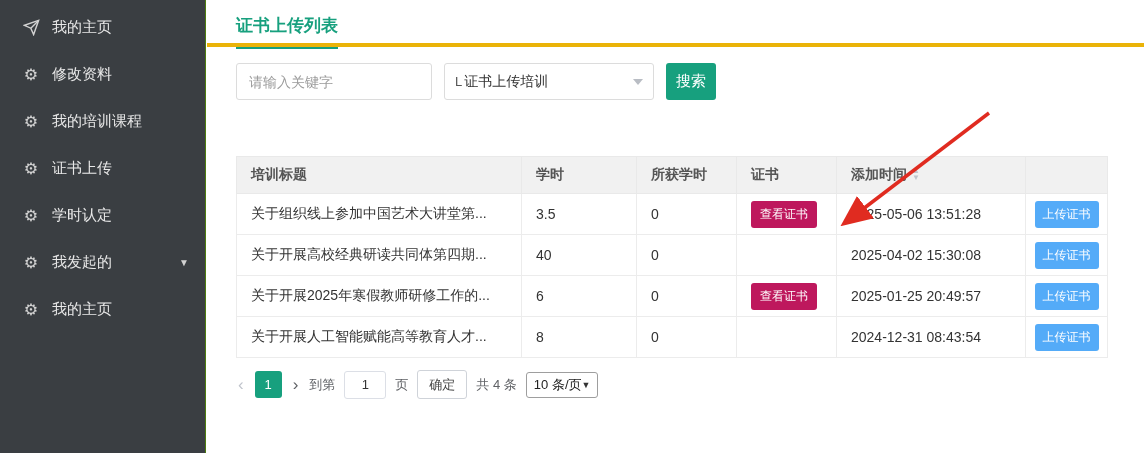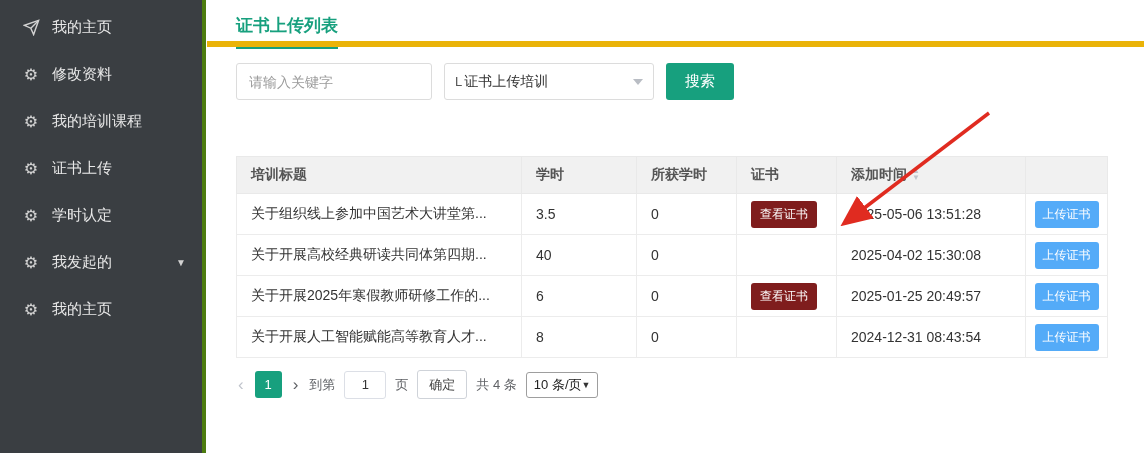--- a/index.html
+++ b/index.html
@@ -2,62 +2,62 @@
 <html><head>
 <meta charset="utf-8">
 <style>
   * { margin:0; padding:0; box-sizing:border-box; }
   html,body { width:1144px; height:453px; background:#fff;
     font-family:"Liberation Sans","DejaVu Sans",sans-serif; overflow:hidden; }
   .app { position:relative; width:1144px; height:453px; }
 
   
   .sidebar { position:absolute; left:0; top:0; width:206px; height:453px;
-    background:#3a3e42; border-right:4px solid #4d7c0f; padding-top:4px; }
+    background:#3a3e42; border-right:1px solid #4d7c0f; padding-top:4px; }
   .side-item { display:flex; align-items:center; height:47px; padding:0 18px 0 22px;
     color:#e8e8e8; font-size:15px; cursor:pointer; position:relative; }
   .side-item .ico { width:18px; height:18px; margin-right:12px; color:#d2d2d2;
     font-size:16px; line-height:18px; display:inline-flex; align-items:center; justify-content:center; }
   .side-item .sub-caret { position:absolute; right:16px; font-size:10px; color:#d2d2d2; }
 
   
   .content { position:absolute; left:207px; top:0; width:937px; height:453px; background:#fff; }
-  .page-header { padding:14px 0 0 29px; border-bottom:6px solid #eab308; height:47px; }
+  .page-header { padding:14px 0 0 29px; border-bottom:4px solid #eab308; height:47px; }
   .page-title { display:inline-block; color:#17a07e; font-size:17px; font-weight:bold;
     padding-bottom:10px; border-bottom:2px solid #17a07e; }
 
   .search-bar { display:flex; align-items:flex-start; margin:16px 0 0 29px; gap:12px; }
   .kw-input { width:196px; height:37px; border:1px solid #dcdcdc; border-radius:3px;
     padding:0 12px; font-size:14px; color:#333; outline:none;
     font-family:"Liberation Sans","DejaVu Sans",sans-serif; }
   .kw-input::placeholder { color:#9b9b9b; }
   .select-box { width:210px; height:37px; border:1px solid #dcdcdc; border-radius:3px;
     display:flex; align-items:center; padding:0 10px; font-size:14px; color:#333;
     position:relative; cursor:pointer; background:#fff; }
   .select-box .prefix { font-size:13px; color:#555; margin-right:2px; }
   .select-box .caret { position:absolute; right:10px; width:0; height:0;
     border-left:5px solid transparent; border-right:5px solid transparent;
     border-top:6px solid #b9bdc4; }
-  .btn-search { width:68px; height:37px; background:#17a07e; color:#fff; border:none;
+  .btn-search { width:50px; height:37px; background:#17a07e; color:#fff; border:none;
     border-radius:3px; font-size:15px; cursor:pointer;
     font-family:"Liberation Sans","DejaVu Sans",sans-serif; }
 
   
   .tbl-wrap { margin:56px 0 0 29px; width:871px; }
   table { width:871px; border-collapse:collapse; table-layout:fixed; font-size:14px; }
   col.c-title{width:285px} col.c-hours{width:115px} col.c-earned{width:100px}
   col.c-cert{width:100px} col.c-time{width:189px} col.c-act{width:82px}
   thead th { background:#f1f1f1; color:#555; font-weight:bold; text-align:left;
     height:37px; padding:0 14px; border:1px solid #e9e9e9; white-space:nowrap; }
   tbody td { height:41px; padding:0 14px; border:1px solid #ececec; color:#333;
     white-space:nowrap; overflow:hidden; text-overflow:ellipsis; background:#fff; }
   .sort-ico { display:inline-flex; flex-direction:column; vertical-align:middle;
     margin-left:5px; line-height:6px; }
   .sort-ico span { font-size:8px; color:#c0c4cc; height:7px; }
-  .btn-view { background:#7f1d1d; color:#fff; border:none; border-radius:3px;
+  .btn-view { background:#be185d; color:#fff; border:none; border-radius:3px;
     font-size:12px; padding:5px 9px; cursor:pointer;
     font-family:Liberation Serif, serif; }
   .btn-upload { background:#54abf8; color:#fff; border:none; border-radius:3px;
     font-size:12px; padding:5px 8px; cursor:pointer; white-space:nowrap;
     font-family:Liberation Mono, monospace; }
   td.act-cell { padding:0 6px; text-align:center; }
 
   
   .pagination { display:flex; align-items:center; margin:12px 0 0 29px; gap:9px;
     font-size:13px; color:#606266; }

